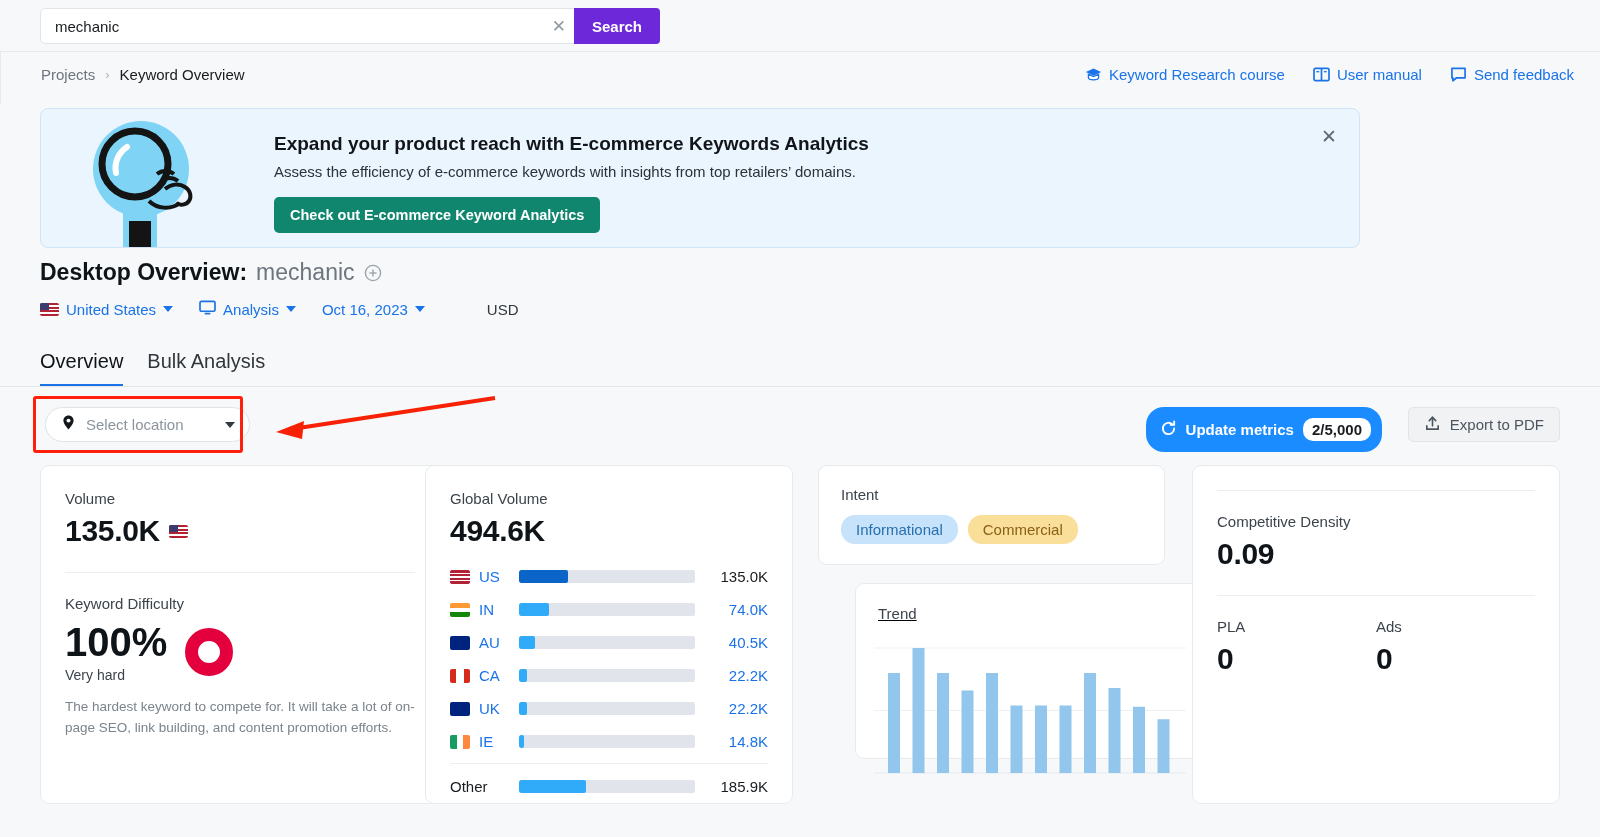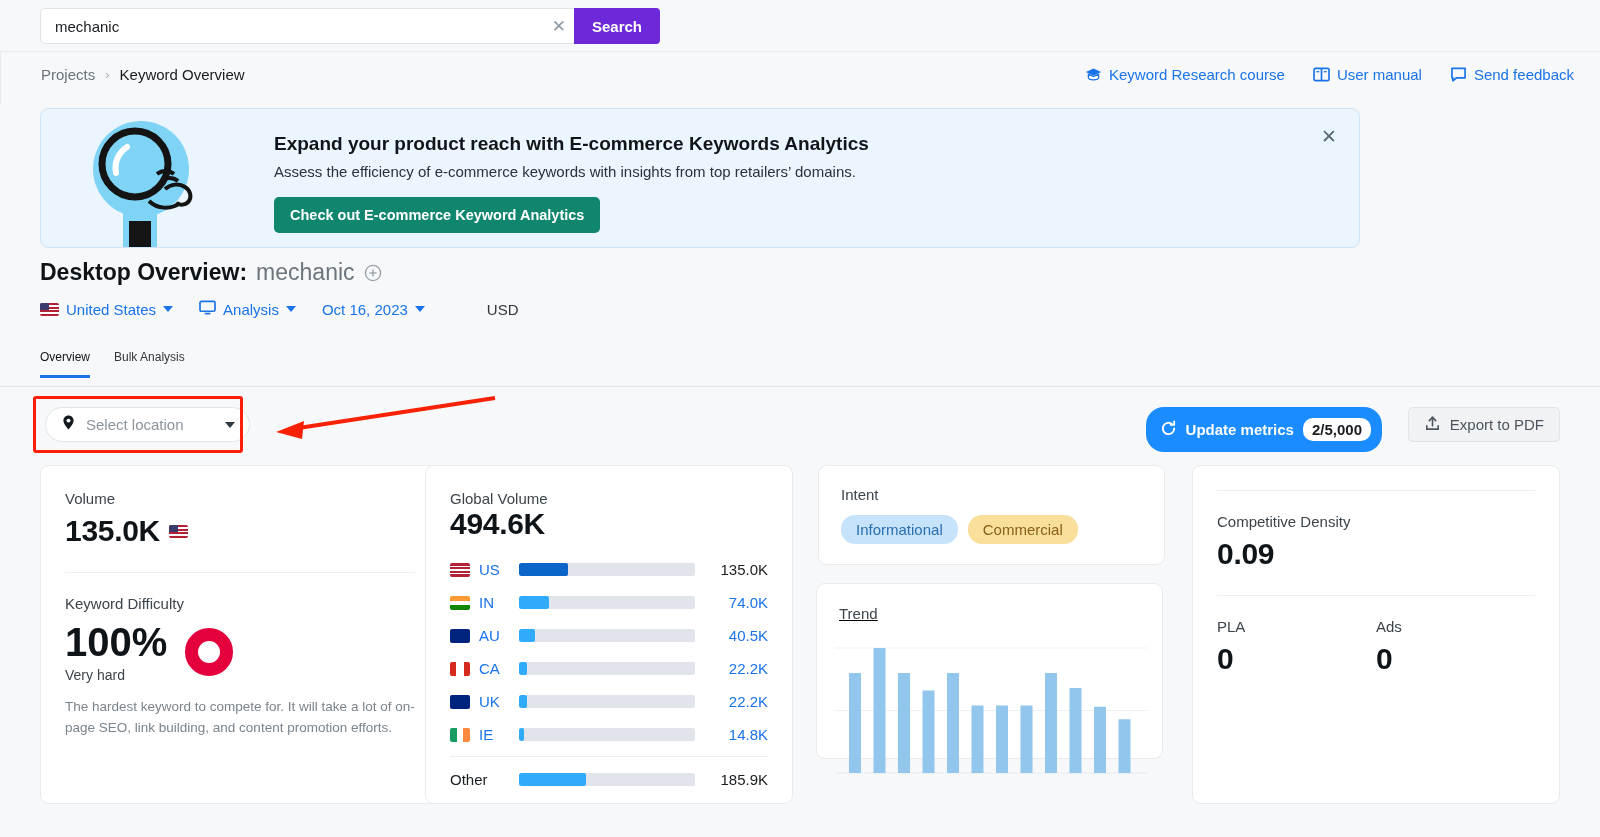--- a/index.html
+++ b/index.html
@@ -99,21 +99,21 @@
   .flag {
     width: 19px; height: 13px; border-radius: 2px; display: inline-block;
     background: linear-gradient(#b22234 0 18%, #fff 18% 27%, #b22234 27% 45%, #fff 45% 55%,
                                 #b22234 55% 73%, #fff 73% 82%, #b22234 82% 100%);
     position: relative; overflow: hidden; flex: none;
   }
   .flag::before { content:""; position:absolute; left:0; top:0; width:45%; height:55%; background:#3c3b6e; }
 
   
   .tabs { position: absolute; left: 40px; top: 350px; display: flex; gap: 24px; }
-  .tab { font-size: 12px; color: #32373c; padding-bottom: 11px; cursor: pointer; }
+  .tab { font-size: 20px; color: #32373c; padding-bottom: 11px; cursor: pointer; }
   .tab.active { color: #0f1419; border-bottom: 3px solid #1a73e8; }
   .tabs-line { position: absolute; left: 0; top: 386px; width: 1600px; height: 1px; background: #e3e7ea; }
 
   
   .loc-select {
     position: absolute; left: 45px; top: 407px; width: 205px; height: 35px;
     background: #fff; border: 1px solid #dfe4e7; border-radius: 18px;
     display: flex; align-items: center; gap: 9px; padding: 0 14px; cursor: pointer;
   }
   .loc-label { color: #8b949d; font-size: 15px; flex: 1; }
@@ -144,21 +144,21 @@
 
   
   .card { position: absolute; background: #fff; border: 1px solid #e8ebed; border-radius: 9px; }
   .card-label { font-size: 15px; color: #3c444b; }
   .card-value { font-size: 30px; font-weight: 700; color: #0f1419; letter-spacing: -0.3px; }
   .divider { height: 1px; background: #eceff1; }
 
   #card-volume { left: 40px; top: 465px; width: 400px; height: 339px; }
   #card-global { left: 425px; top: 465px; width: 368px; height: 339px; }
   #card-intent { left: 818px; top: 465px; width: 347px; height: 100px; }
-  #card-trend  { left: 816px; top: 583px; width: 347px; height: 176px; text-decoration: underline; }
+  #card-trend  { left: 855px; top: 583px; width: 347px; height: 176px; text-decoration: underline; }
   #card-cpc    { left: 1192px; top: 465px; width: 368px; height: 339px; }
 
   .vol-flag { margin-left: 9px; vertical-align: 6px; }
 
   .kd-row { display: flex; align-items: center; gap: 18px; }
   .kd-pct { font-size: 40px; font-weight: 700; color: #0f1419; }
   .kd-donut {
     width: 48px; height: 48px; border-radius: 50%;
     border: 13px solid #e3003c; flex: none;
   }
@@ -356,21 +356,21 @@
         </div>
         <div class="kd-donut"></div>
       </div>
       <div class="kd-desc">The hardest keyword to compete for. It will take a lot of on-page SEO, link building, and content promotion efforts.</div>
     </div>
   </div>
 
   <div class="card" id="card-global">
     <div style="padding:24px 24px 0 24px;">
       <div class="card-label">Global Volume</div>
-      <div class="card-value" style="">494.6K</div>
+      <div class="card-value" style="margin-top:7px;">494.6K</div>
     </div>
     <div id="gv-rows" style="padding:12px 24px 0 24px;">
         <div class="gv-row">
           <span class="gv-flag" style="background: linear-gradient(rgb(178, 34, 52) 0px, rgb(178, 34, 52) 18%, rgb(255, 255, 255) 18%, rgb(255, 255, 255) 27%, rgb(178, 34, 52) 27%, rgb(178, 34, 52) 45%, rgb(255, 255, 255) 45%, rgb(255, 255, 255) 55%, rgb(178, 34, 52) 55%, rgb(178, 34, 52) 73%, rgb(255, 255, 255) 73%, rgb(255, 255, 255) 82%, rgb(178, 34, 52) 82%, rgb(178, 34, 52) 100%);"></span>
           <span class="gv-code link-blue" style="width: 40px;">US</span>
           <div class="gv-track" style="background: rgb(225, 228, 234);">
             <div class="gv-fill" style="width: 28%; background: rgb(11, 100, 200);"></div>
           </div>
           <span class="gv-val plain">135.0K</span>
         </div>

